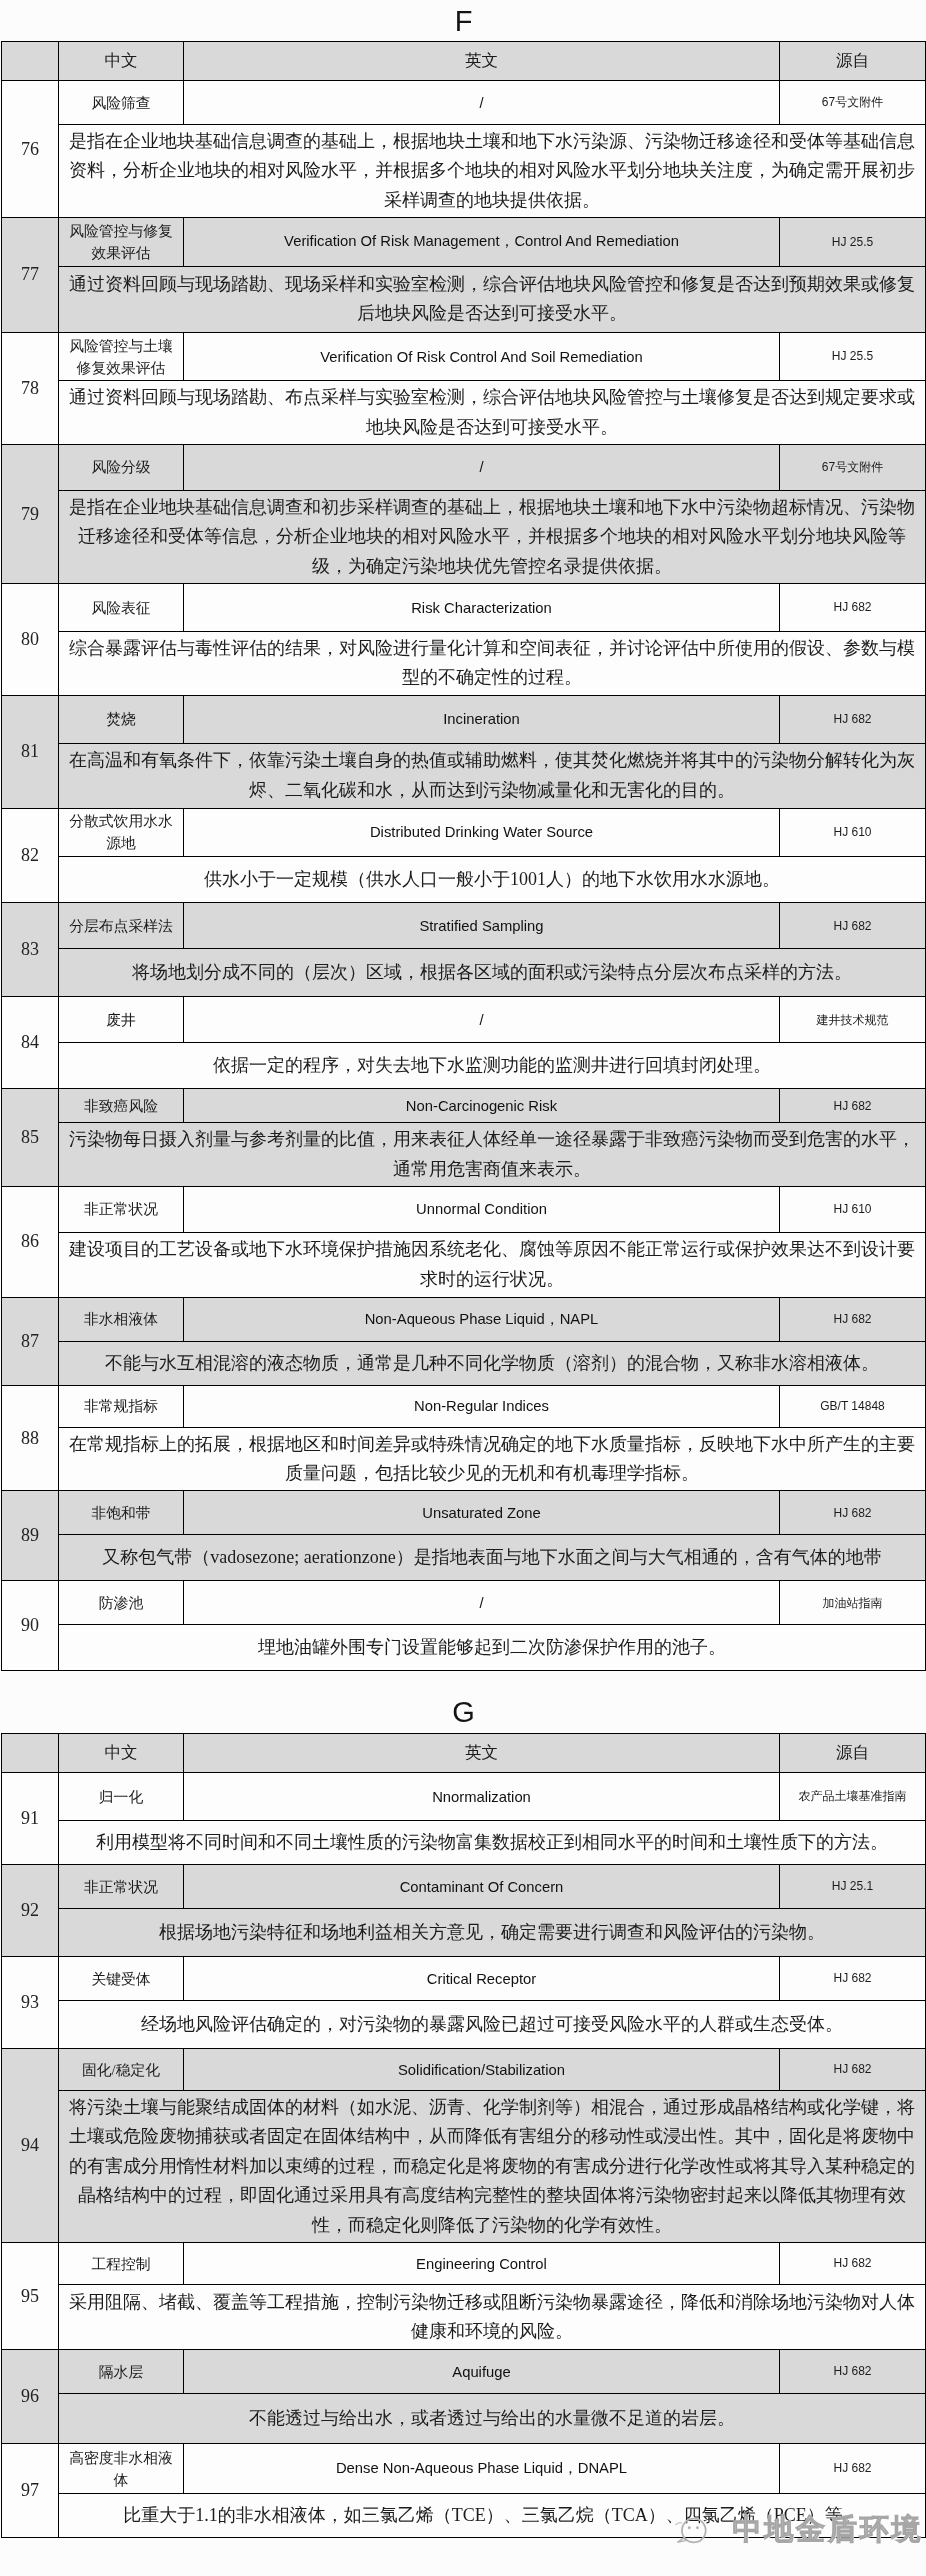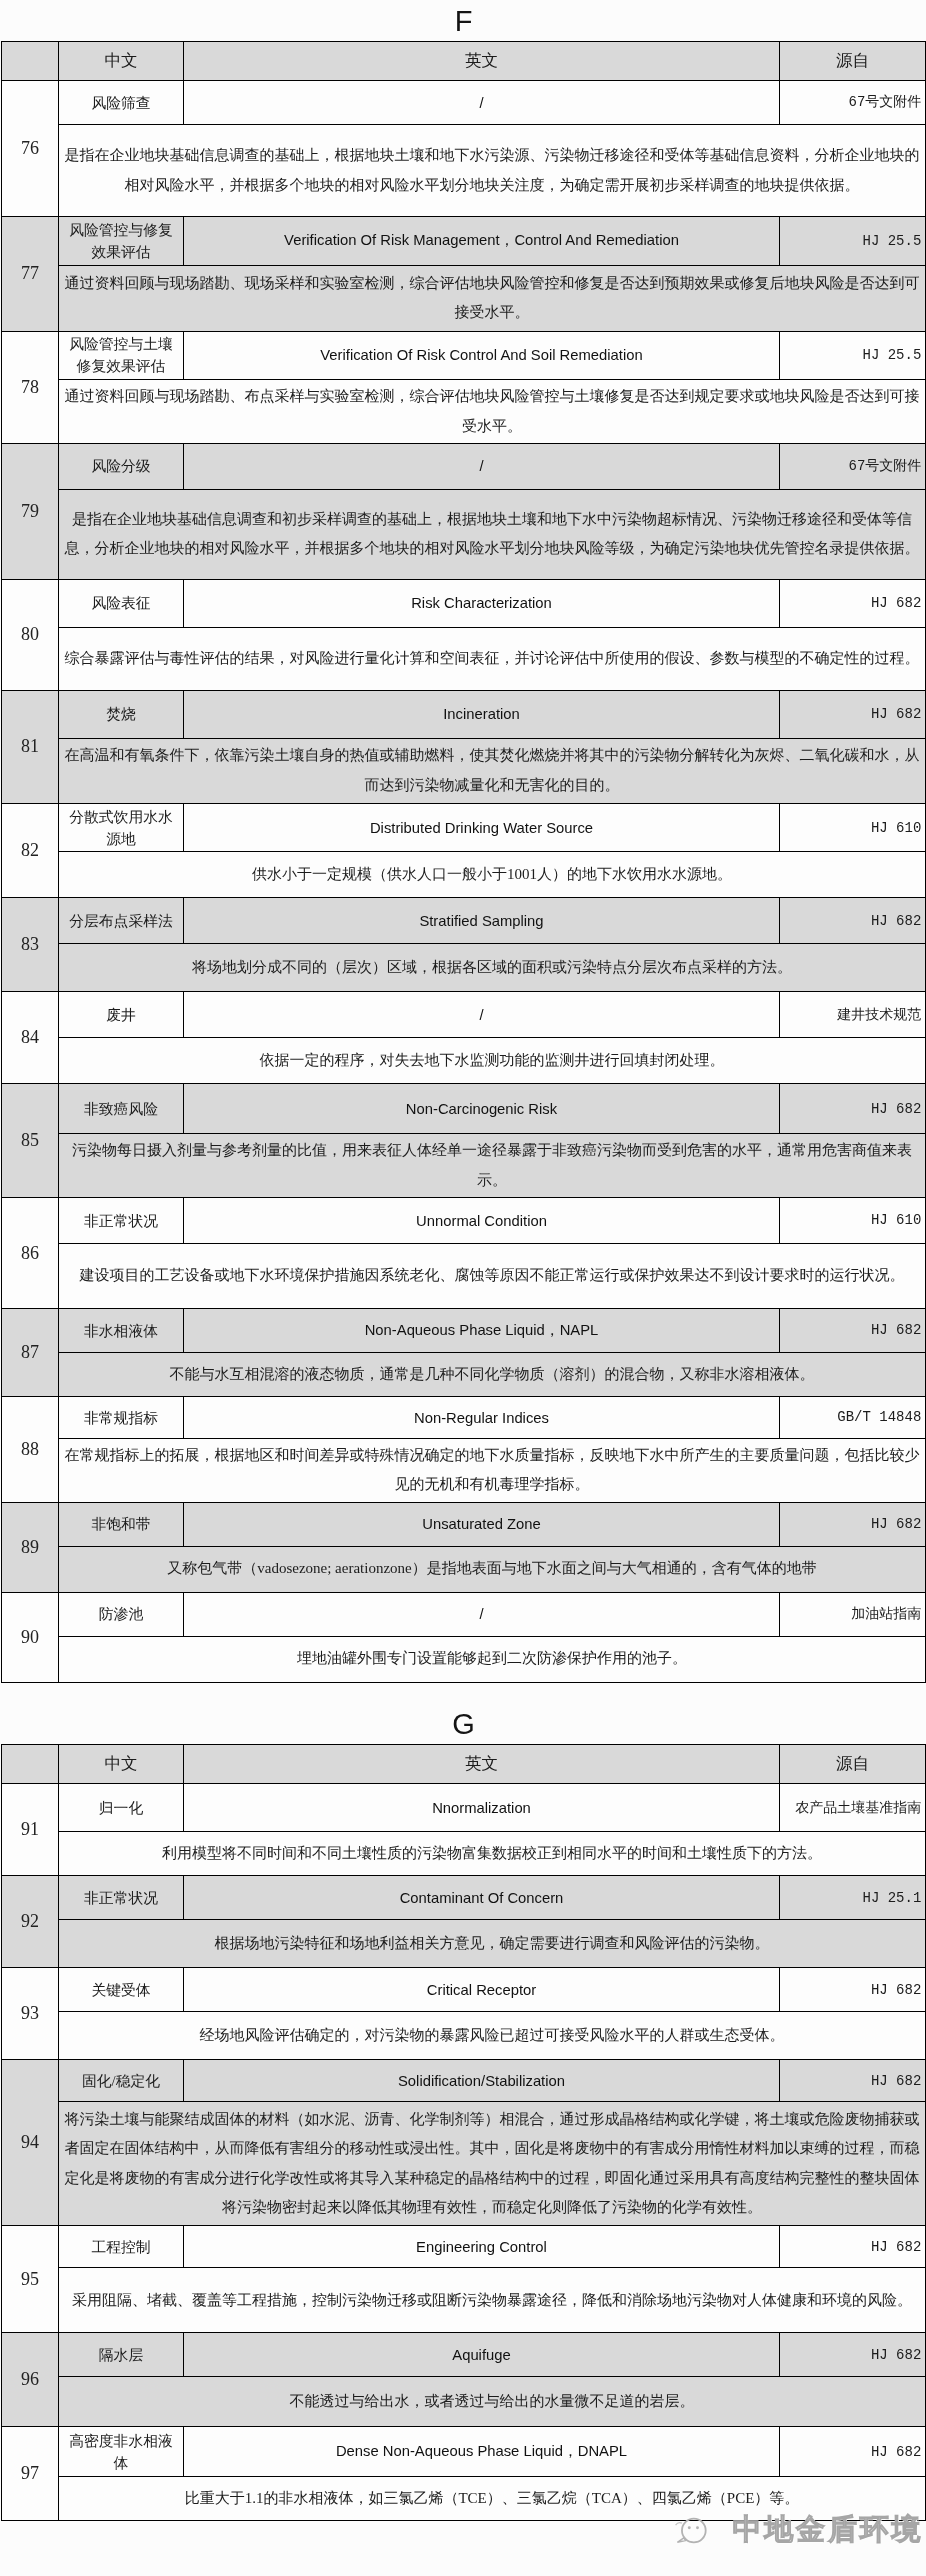--- a/index.html
+++ b/index.html
@@ -61,28 +61,28 @@
     font-size:14.8px;
     line-height:22px;
   }
   td.en {
     text-align:center;
     font-family:"Liberation Sans","DejaVu Sans",sans-serif;
     font-size:14.8px;
     color:#111;
   }
   td.src {
-    text-align:right;
-    font-family:Liberation Mono, monospace;
-    font-size:14px;
+    text-align:center;
+    font-family:Liberation Sans, sans-serif;
+    font-size:12px;
     line-height:20.3px;
   }
   td.def {
     text-align:center;
-    font-size:15px;
+    font-size:18px;
     line-height:29.5px;
     padding:3.7px 29.5px;
   }
   .watermark {
     position:absolute;
     top:2510px;
     right:3.7px;
     display:flex;
     align-items:center;
     gap:20px;
@@ -197,21 +197,21 @@
               <td class="num" rowspan="2">84</td>
               <td class="cn" style="height: 46px;">废井</td>
               <td class="en">/</td>
               <td class="src">建井技术规范</td>
             </tr>
             <tr class="def-row">
               <td class="def" colspan="3" style="height: 46px;">依据一定的程序，对失去地下水监测功能的监测井进行回填封闭处理。</td>
             </tr>
             <tr class="term-row shaded">
               <td class="num" rowspan="2">85</td>
-              <td class="cn" style="height: 50px; text-align: center;">非致癌风险</td>
+              <td class="cn" style="height: 34px; text-align: center;">非致癌风险</td>
               <td class="en">Non-Carcinogenic Risk</td>
               <td class="src">HJ 682</td>
             </tr>
             <tr class="def-row shaded">
               <td class="def" colspan="3" style="height: 63px;">污染物每日摄入剂量与参考剂量的比值，用来表征人体经单一途径暴露于非致癌污染物而受到危害的水平，通常用危害商值来表示。</td>
             </tr>
             <tr class="term-row">
               <td class="num" rowspan="2">86</td>
               <td class="cn" style="height: 46px;">非正常状况</td>
               <td class="en">Unnormal Condition</td>

